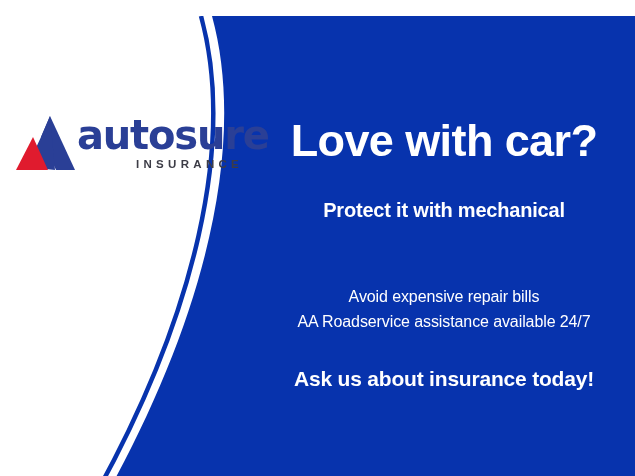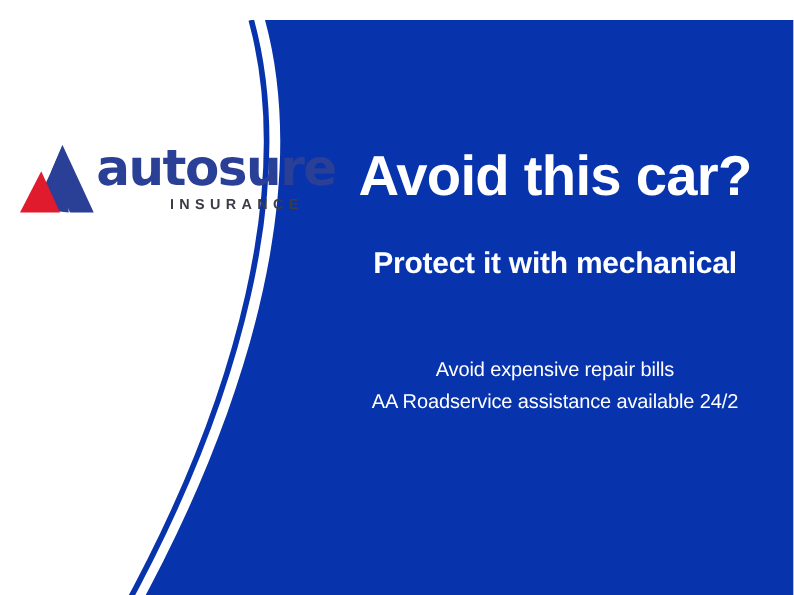--- a/index.html
+++ b/index.html
@@ -84,21 +84,21 @@
     font-size: 45px;
     font-weight: bold;
     letter-spacing: -0.6px;
     line-height: 50px;
   }
   .subhead {
     position: absolute;
     left: 8px;
     top: 180px;
     width: 366px;
-    font-size: 24px;
+    font-size: 20px;
     font-weight: bold;
     line-height: 29px;
     letter-spacing: -0.2px;
   }
   .bullets {
     position: absolute;
     left: 2px;
     top: 268px;
     width: 378px;
     font-size: 16px;
@@ -137,27 +137,28 @@
       <path d="M 36 1 L 61 55 L 42 55 L 27 22 Z" fill="#2A3F96"></path>
       <path d="M 36 1 L 27 22 L 13 52 L 41 55 Z" fill="#2A3F96"></path>
 
       <path d="M 19 22 L 34 55 L 2 55 Z" fill="#E01B2E"></path>
     </svg>
     <div class="logo-word">autosure</div>
     <div class="logo-sub">INSURANCE</div>
   </div>
 
   <div class="copy">
-    <div class="headline">Avoid this car?</div>
+    <div class="headline">Love with car?</div>
 
     <div class="subhead">
       <span>Protect it with mechanical</span>
       <br>
     </div>
 
     <div class="bullets">
       <span class="line">Avoid expensive repair bills</span>
-      <span class="line">AA Roadservice assistance available 24/2</span>
+      <span class="line">AA Roadservice assistance available 24/7</span>
     </div>
 
+    <div class="cta">Ask us about insurance today!</div>
   </div>
 
 </div>
 
 </body></html>

